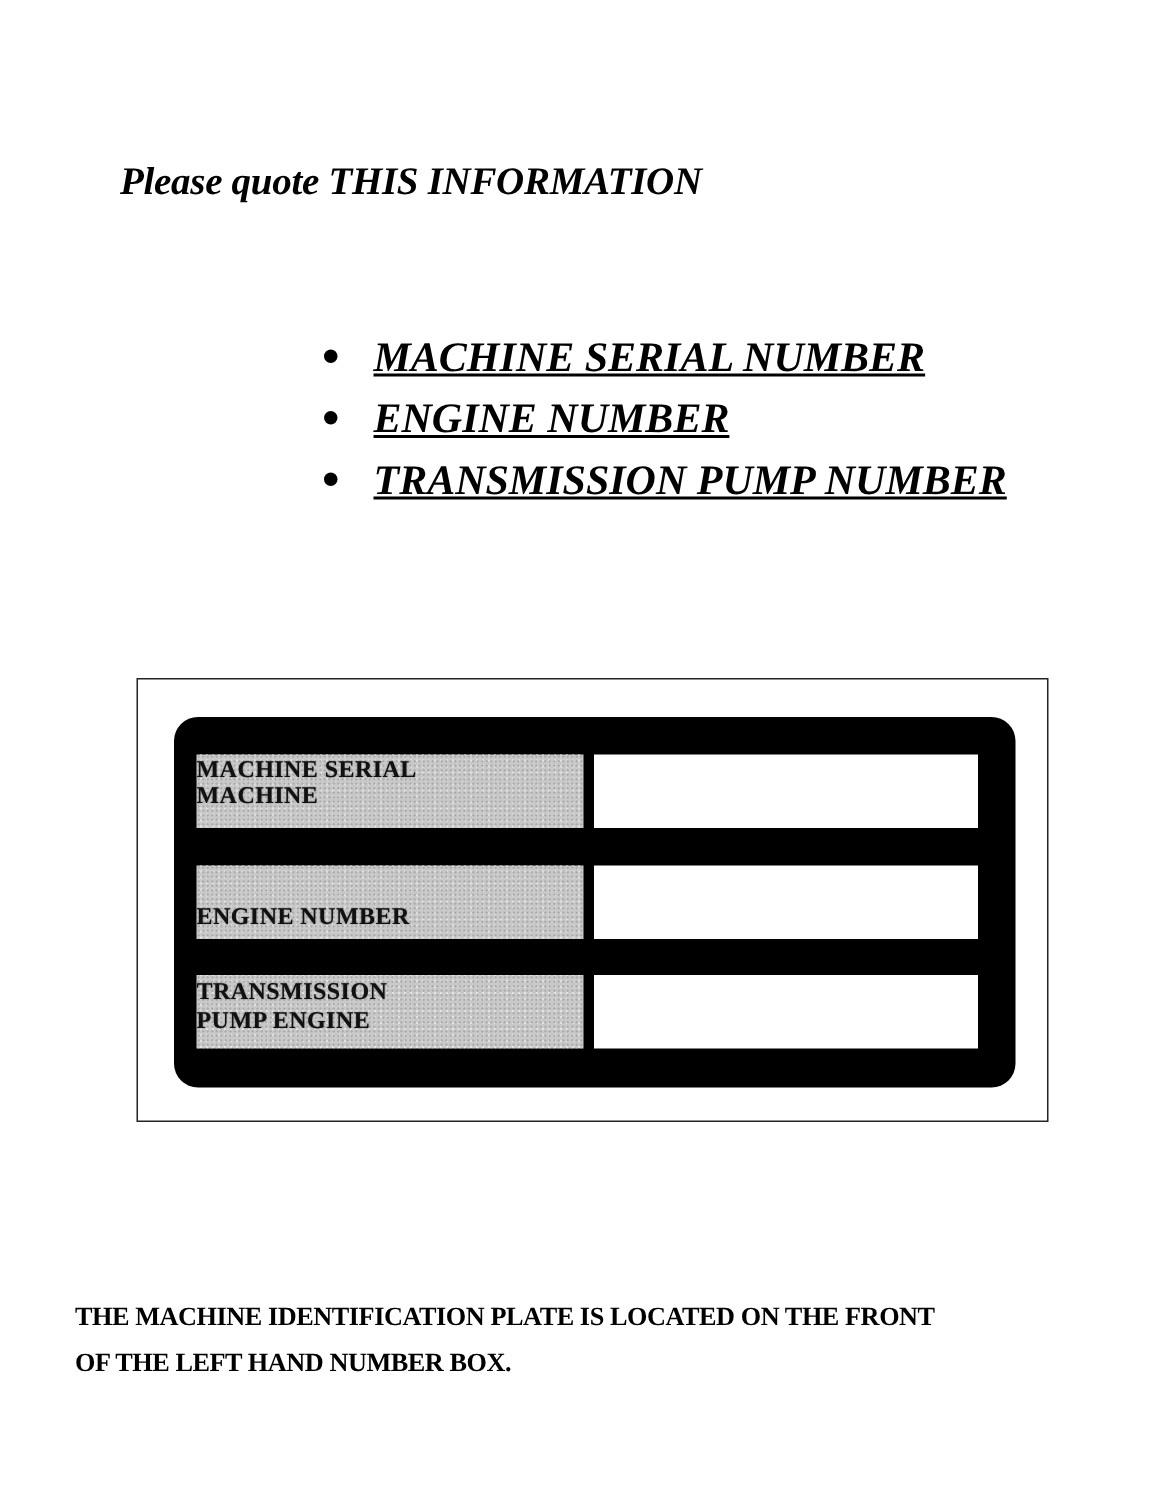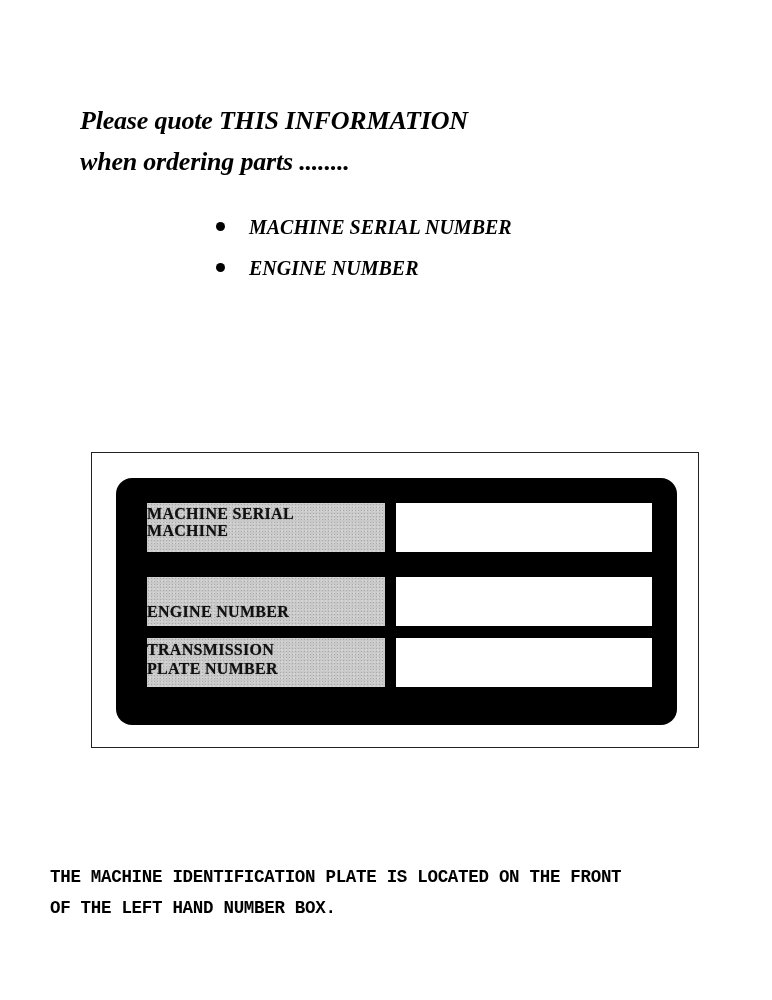--- a/index.html
+++ b/index.html
@@ -1,70 +1,73 @@
 <!DOCTYPE html>
 <html><head>
 <meta charset="utf-8">
 <style>
   html, body { margin: 0; padding: 0; background: #ffffff; }
   body { width: 772px; height: 1000px; position: relative; overflow: hidden; color: #000; }
   .serif-bi { font-family: "Liberation Serif", "DejaVu Serif", serif; font-weight: bold; font-style: italic; }
   .intro { position: absolute; left: 80px; top: 100px; font-size: 26px; line-height: 41px; letter-spacing: -0.2px; }
   .intro .line { display: block; white-space: nowrap; }
-  .bullets { position: absolute; left: 214px; top: 207px; margin: 0; padding: 0; list-style: none; font-size: 20px; line-height: 41px; }
+  .bullets { position: absolute; left: 214px; top: 218px; margin: 0; padding: 0; list-style: none; font-size: 28px; line-height: 41px; text-decoration: underline; }
   .bullets li { white-space: nowrap; display: flex; align-items: center; }
   .bullets .dot { display: inline-block; width: 9px; height: 9px; background: #000; border-radius: 50%; margin-right: 24px; margin-left: 2px; position: relative; top: -1px; }
   .frame { position: absolute; left: 91px; top: 452px; width: 608px; height: 296px; border: 1px solid #222; box-sizing: border-box; }
   .plate { position: absolute; left: 116px; top: 478px; width: 561px; height: 247px; background: #000; border-radius: 16px; }
-  .label-cell { position: absolute; left: 15px; width: 238px; height: 49px; background: #c9c9c9;
+  .label-cell { position: absolute; left: 15px; width: 258px; height: 49px; background: #c9c9c9;
     background-image: radial-gradient(#a8a8a8 0.6px, transparent 0.8px), radial-gradient(#e2e2e2 0.6px, transparent 0.8px);
-    background-size: 3px 3px, 4px 4px; background-position: 0 0, 1px 2px; overflow: hidden; margin-left: 16px; }
+    background-size: 3px 3px, 4px 4px; background-position: 0 0, 1px 2px; overflow: hidden; }
   .label-text { position: absolute; left: 0; font-family: "Liberation Serif", "DejaVu Serif", serif; font-weight: bold; font-size: 16px; line-height: 15px; color: #111; letter-spacing: 0.3px; text-shadow: 0 0 1px #555; white-space: nowrap; }
   .value-field { position: absolute; left: 280px; width: 256px; height: 49px; background: #fff; }
-  .r1 { top: 25px; } .r2 { top: 99px; } .r3 { top: 160px; }
-  .footer { position: absolute; left: 50px; top: 862px; font-family: Liberation Mono, monospace; font-weight: bold; font-size: 17.5px; line-height: 31px; letter-spacing: -0.3px; }
+  .r1 { top: 25px; } .r2 { top: 99px; } .r3 { top: 172px; }
+  .footer { position: absolute; left: 50px; top: 862px; font-family: Liberation Serif, serif; font-weight: bold; font-size: 17.5px; line-height: 31px; letter-spacing: -0.3px; }
   .footer .line { display: block; white-space: nowrap; }
 </style>
 </head>
 <body>
 
 <div class="intro serif-bi">
   <span class="line">Please quote THIS INFORMATION</span>
-  <span class="line">when ordering parts ........</span>
 </div>
 
 <ul class="bullets serif-bi">
   <li>
     <span class="dot"></span>
     <span>MACHINE SERIAL NUMBER</span>
   </li>
   <li>
     <span class="dot"></span>
     <span>ENGINE NUMBER</span>
+  </li>
+  <li>
+    <span class="dot"></span>
+    <span>TRANSMISSION PUMP NUMBER</span>
   </li>
 </ul>
 
 <div class="frame"></div>
 
 <div class="plate">
   <div class="label-cell r1">
     <span class="label-text" style="top:3px">MACHINE SERIAL</span>
     <span class="label-text" style="top:20px">MACHINE</span>
   </div>
   <div class="value-field r1"></div>
 
   <div class="label-cell r2">
     <span class="label-text" style="top:3px"></span>
     <span class="label-text" style="top:27px">ENGINE NUMBER</span>
   </div>
   <div class="value-field r2"></div>
 
   <div class="label-cell r3">
     <span class="label-text" style="top:4px">TRANSMISSION</span>
-    <span class="label-text" style="top:23px">PLATE NUMBER</span>
+    <span class="label-text" style="top:23px">PUMP ENGINE</span>
   </div>
   <div class="value-field r3"></div>
 </div>
 
 <div class="footer">
   <span class="line">THE MACHINE IDENTIFICATION PLATE IS LOCATED ON THE FRONT</span>
   <span class="line">OF THE LEFT HAND NUMBER BOX.</span>
 </div>
 
 </body></html>

